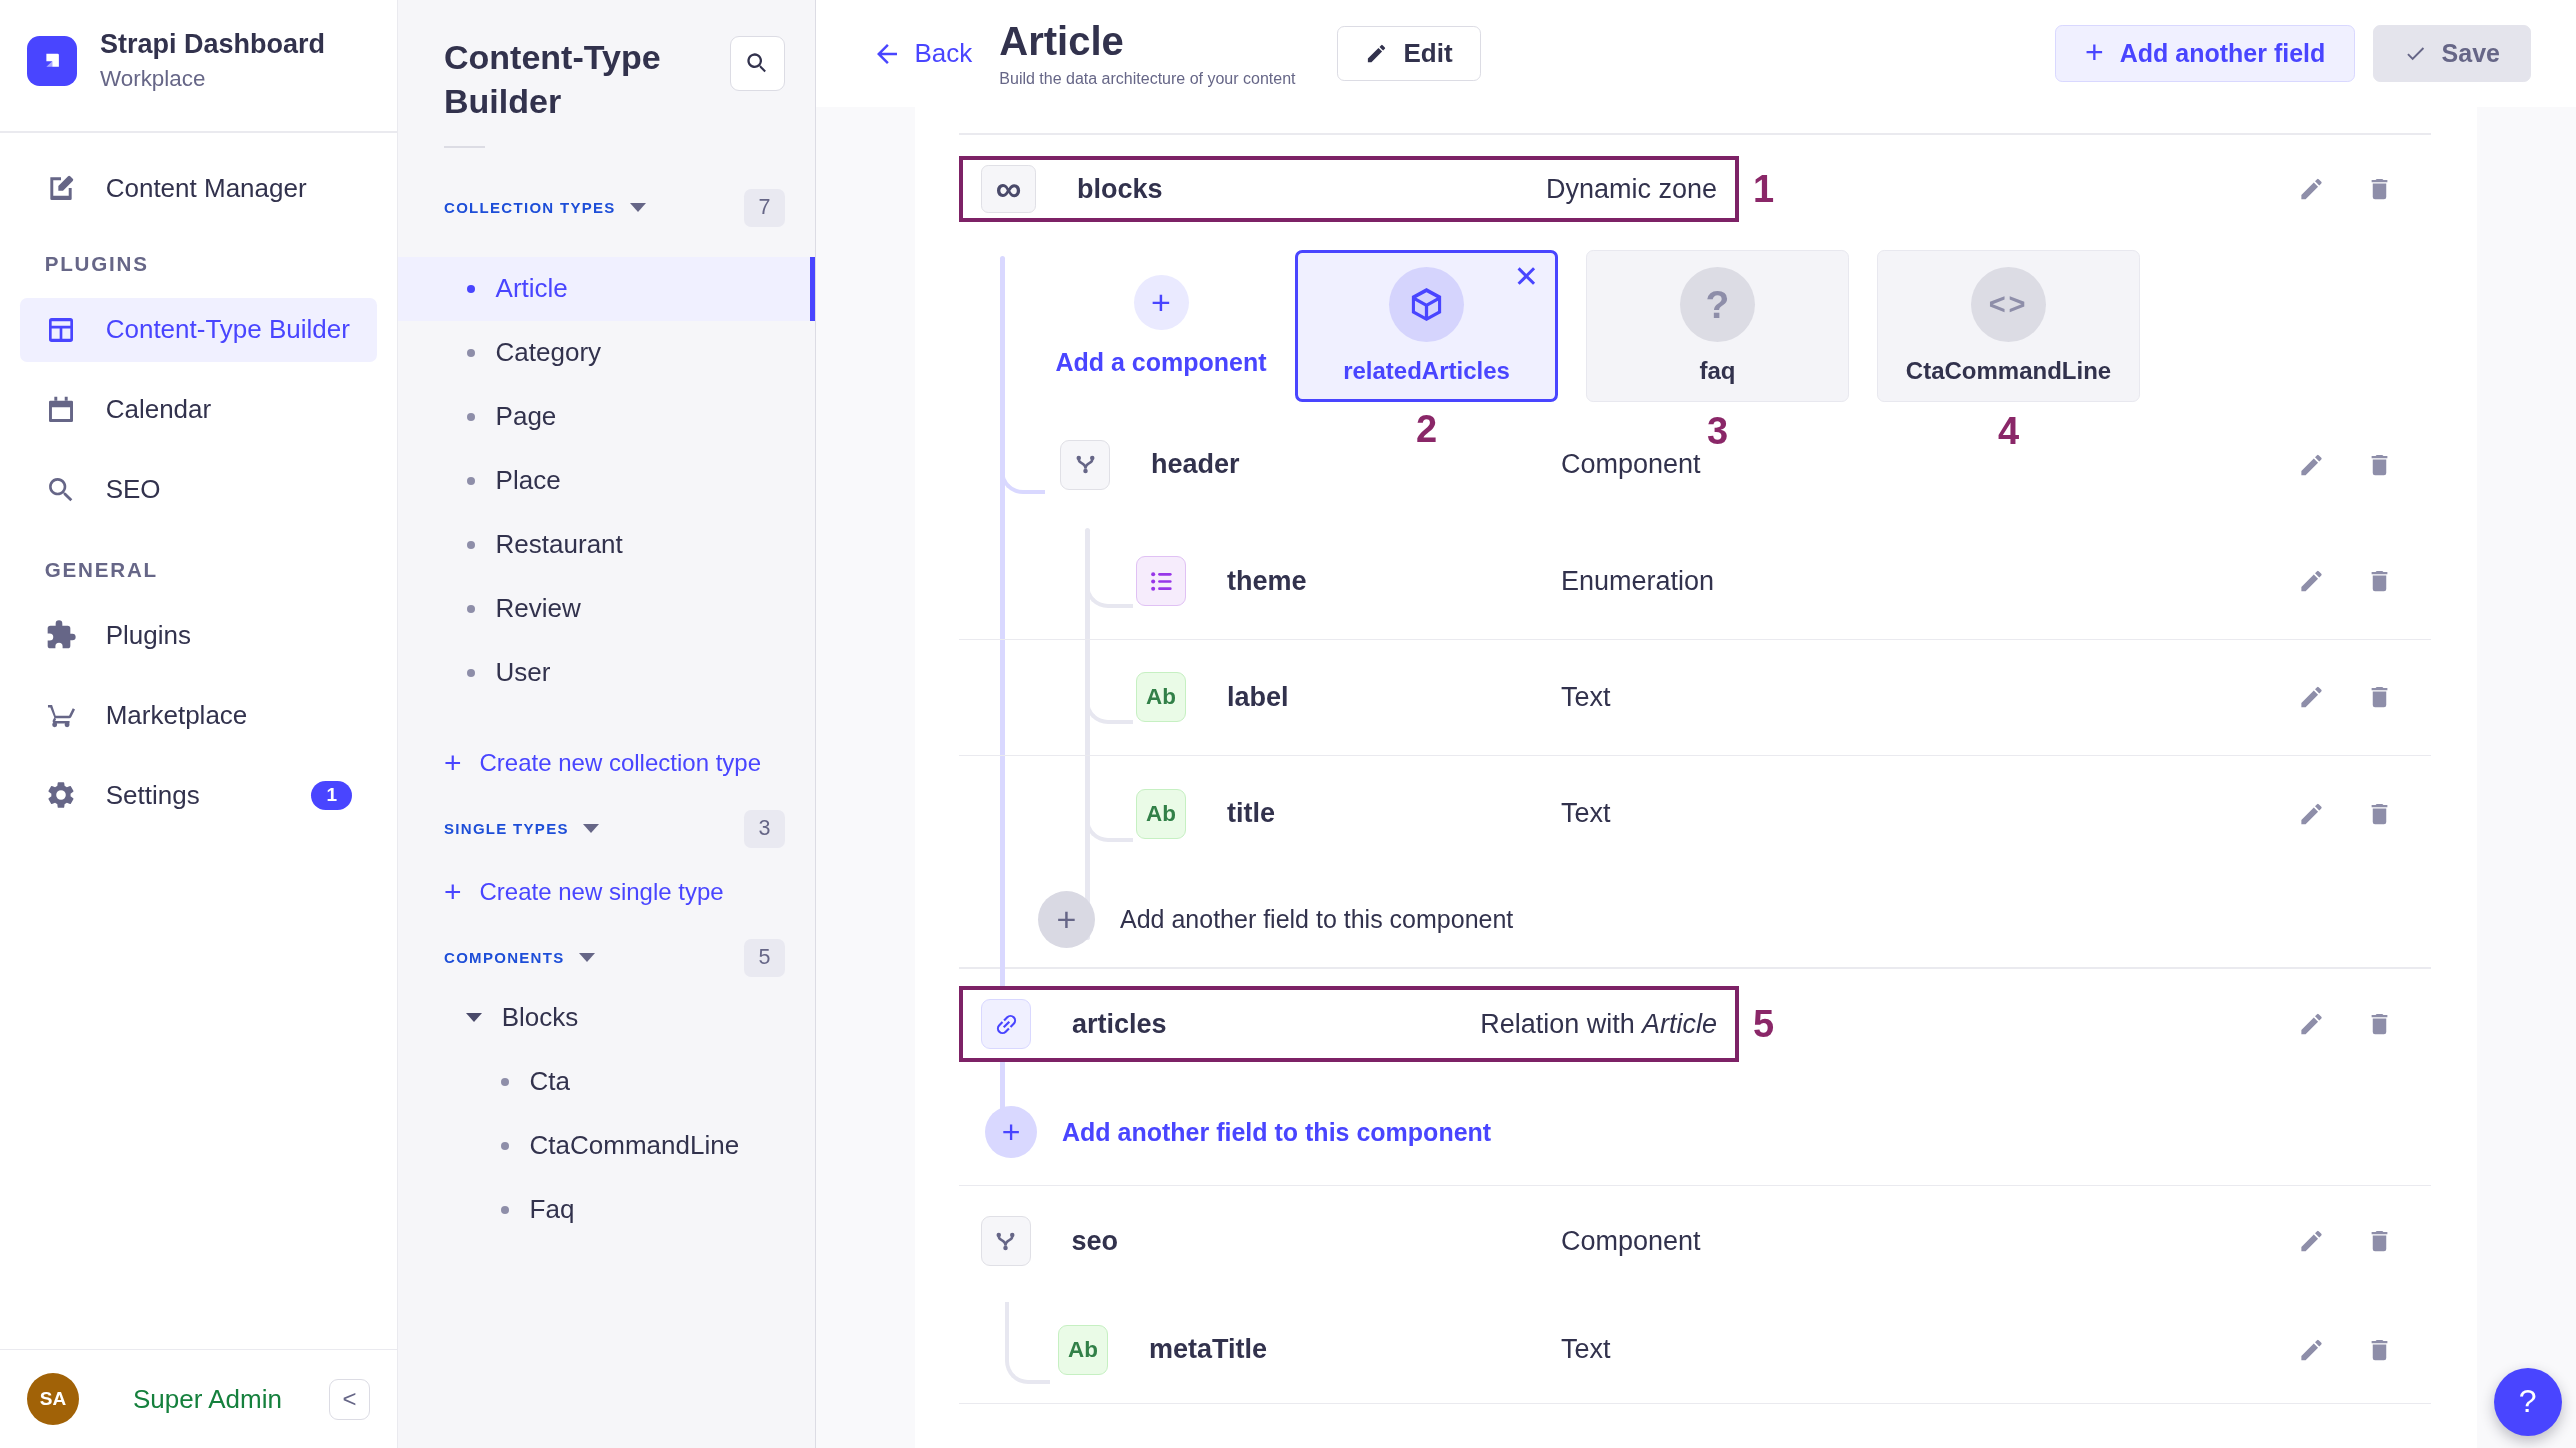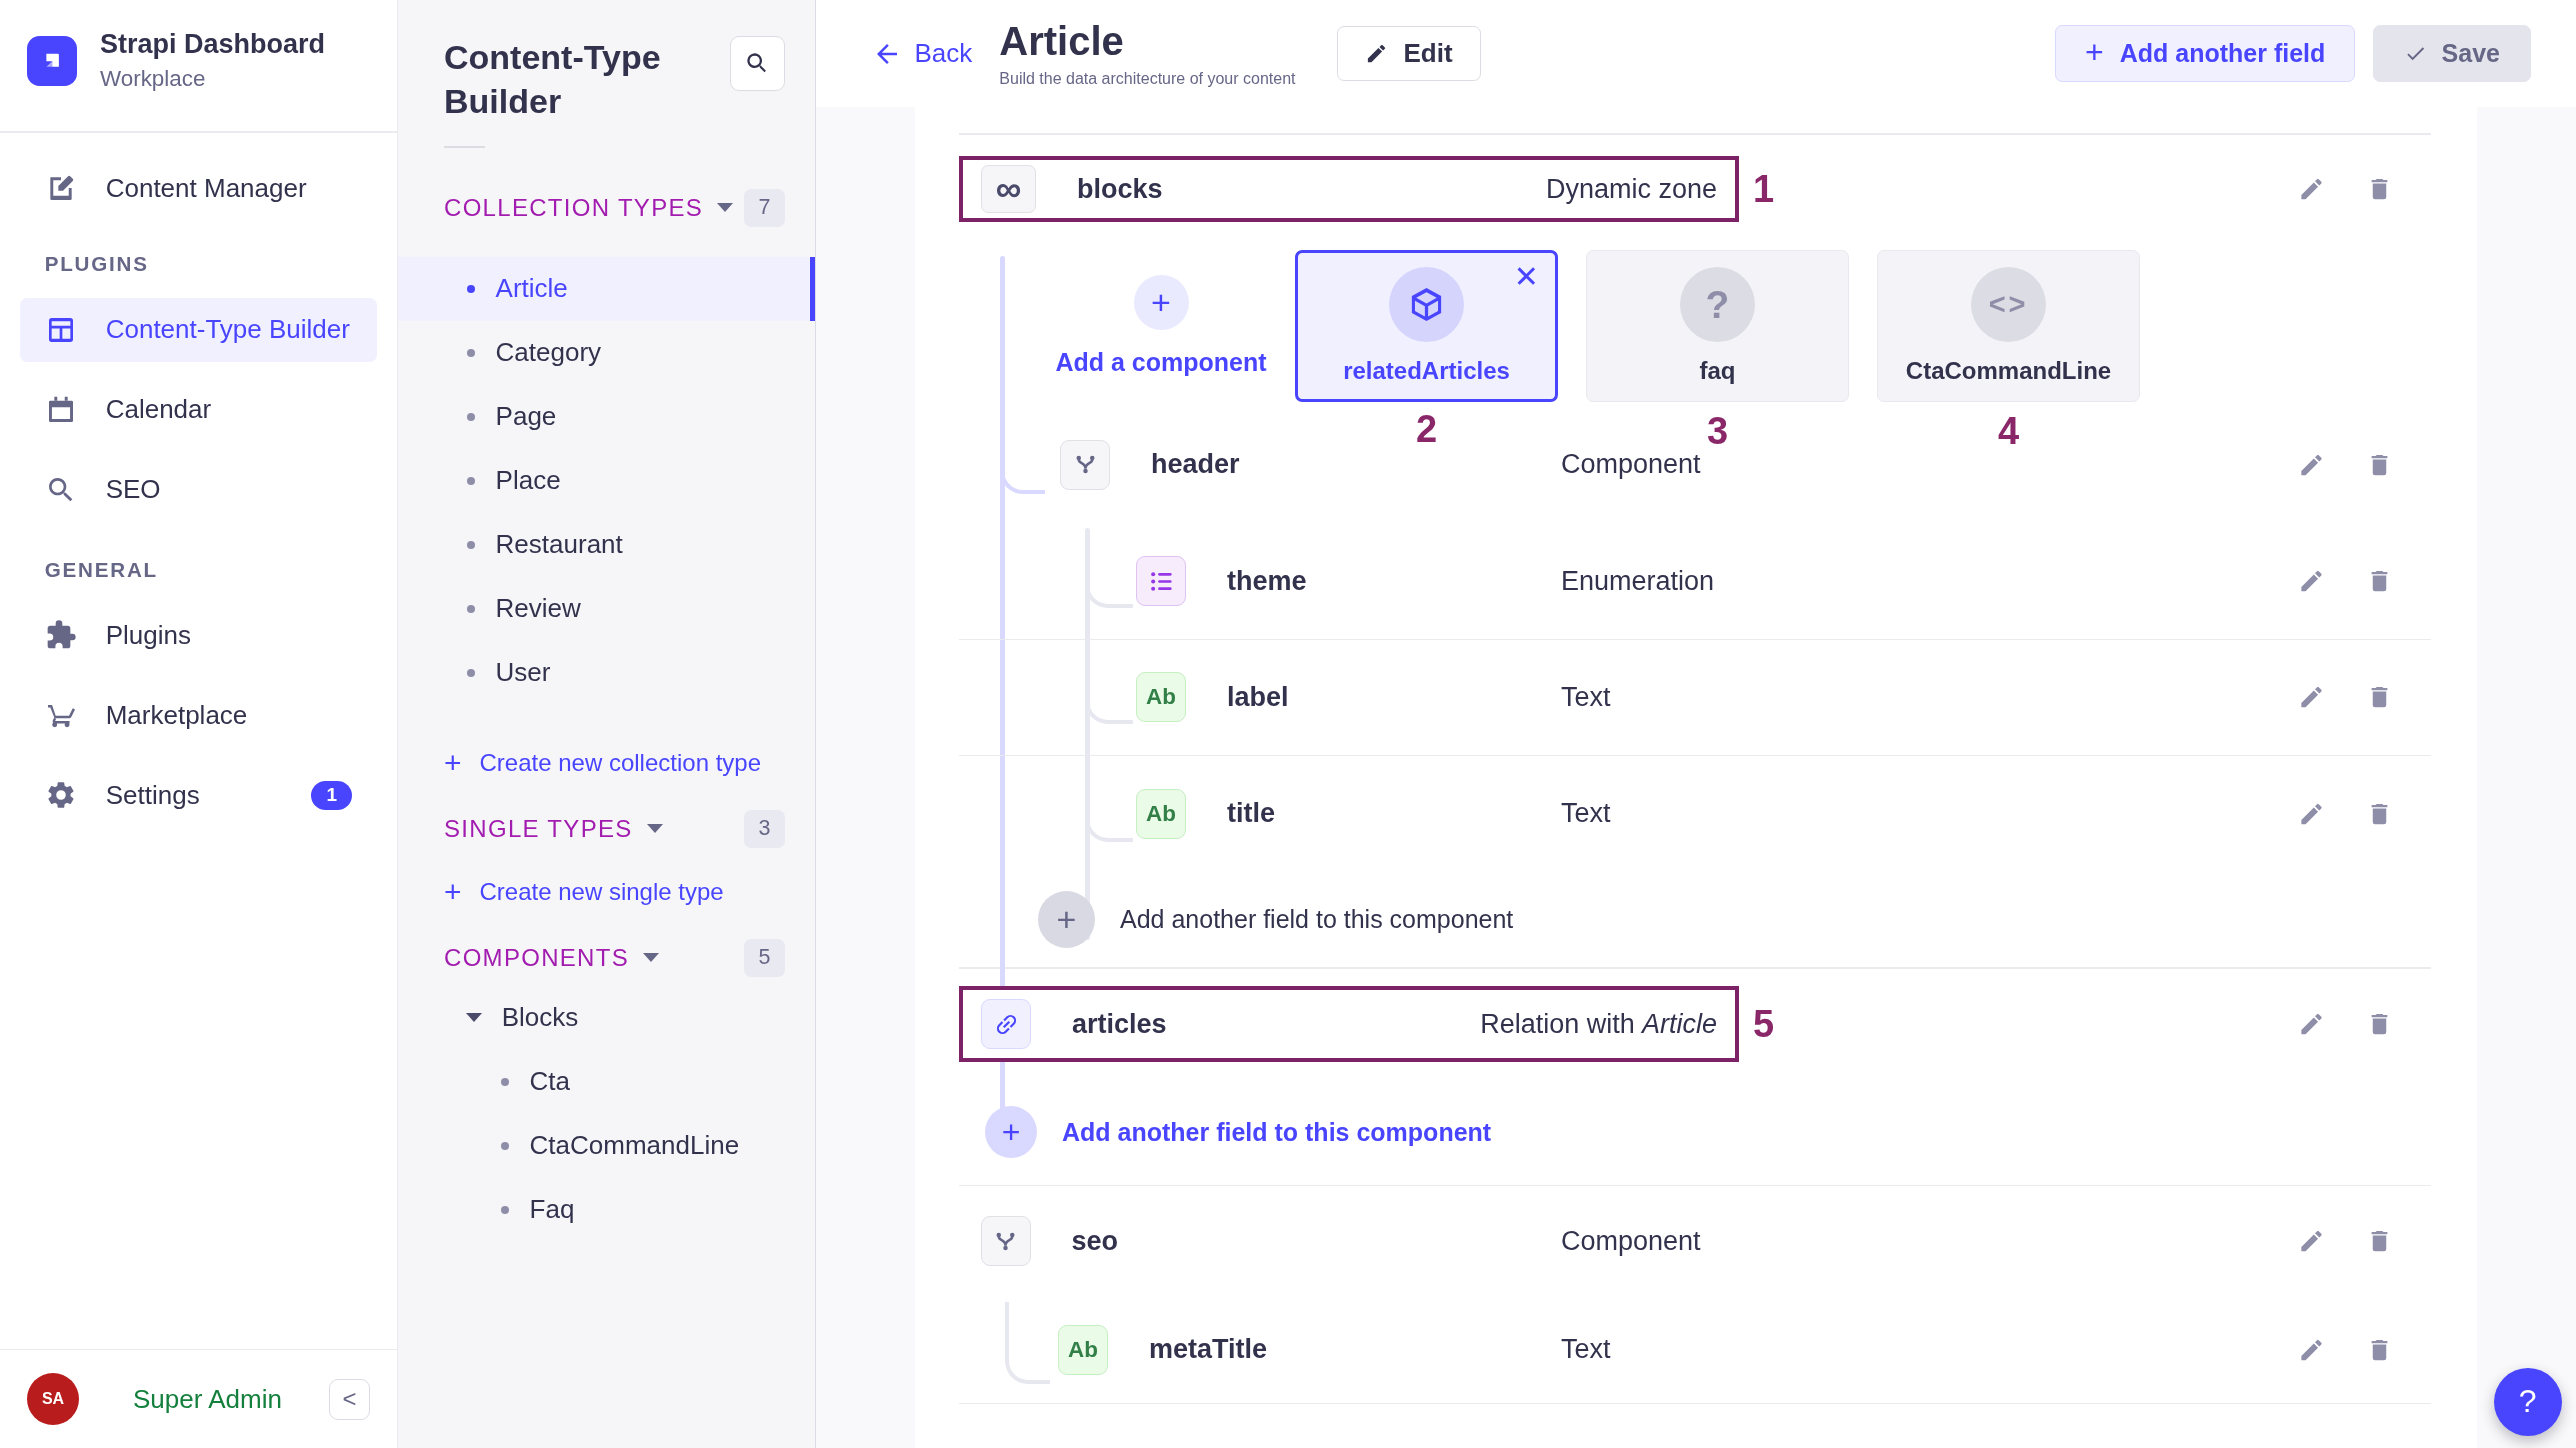--- a/index.html
+++ b/index.html
@@ -18,34 +18,34 @@
   .s1-nav { padding:23px 19.7px 0 19.7px; flex:1; }
   .s1-item { display:flex; align-items:center; gap:29px; height:64px; padding:0 25px; border-radius:7.2px; font-size:26px; font-weight:500; color:#32324d; margin-bottom:16px; cursor:pointer; }
   .s1-ic { width:32px; height:32px; color:#666687; flex:0 0 auto; }
   .s1-ic svg { width:100%; height:100%; }
   .s1-item.active { background:#f0f0ff; color:#4945ff; }
   .s1-item.active .s1-ic { color:#4945ff; }
   .s1-label { font-size:20.6px; font-weight:700; letter-spacing:1.8px; color:#666687; margin:32px 25px 21.5px 25px; }
   .s1-label.general { margin-top:36px; }
   .badge-pill { margin-left:auto; min-width:41px; height:29px; border-radius:16px; background:#4945ff; color:#fff; font-size:19px; font-weight:700; display:flex; align-items:center; justify-content:center; padding:0 10.7px; }
   .s1-footer { margin-top:auto; border-top:1.8px solid #eaeaef; padding:23px 27px; display:flex; align-items:center; }
-  .avatar { width:52px; height:52px; border-radius:50%; background:#b91c1c; color:#fff; font-weight:700; font-size:16px; display:flex; align-items:center; justify-content:center; }
+  .avatar { width:52px; height:52px; border-radius:50%; background:#a16207; color:#fff; font-weight:700; font-size:19px; display:flex; align-items:center; justify-content:center; }
   .user-name { font-size:26px; font-weight:500; color:#15803d; margin-left:54px; flex:1; }
   .collapse-btn { width:41px; height:41px; border-radius:9px; border:1.8px solid #dcdce4; background:#fff; color:#666687; font-size:24px; display:flex; align-items:center; justify-content:center; cursor:pointer; }
 
   
   .s2 { width:418px; flex:0 0 auto; background:#f6f6f9; border-right:1.8px solid #dcdce4; overflow:hidden; }
   .s2-head { padding:36px 30px 0 46px; display:flex; align-items:flex-start; justify-content:space-between; }
   .s2-title { font-size:34px; font-weight:700; color:#32324d; line-height:1.28; width:269px; }
   .search-btn { width:55px; height:55px; background:#fff; border:1.8px solid #dcdce4; border-radius:9px; display:flex; align-items:center; justify-content:center; color:#32324d; cursor:pointer; }
   .search-btn svg { width:27px; height:27px; }
   .s2-mini-div { width:41px; height:1.8px; background:#dcdce4; margin:23px 0 0 46px; }
   .s2-sec { display:flex; align-items:center; margin:41px 30px 0 46px; height:38px; }
   .s2-sec.tight { margin-top:18px; }
-  .s2-sec-label { font-size:24px; font-weight:400; letter-spacing:1.3px; color:#a21caf; }
+  .s2-sec-label { font-size:15px; font-weight:700; letter-spacing:1.3px; color:#1d4ed8; }
   .caret { width:0; height:0; border-left:8px solid transparent; border-right:8px solid transparent; border-top:9.8px solid #666687; margin-left:14.3px; }
   .count-badge { margin-left:auto; min-width:41px; height:38px; border-radius:7.2px; background:#e9e9f1; color:#666687; font-size:21.5px; display:flex; align-items:center; justify-content:center; }
   .s2-list { margin-top:30px; }
   .s2-list.tight { margin-top:12.5px; }
   .s2-item { height:64px; display:flex; align-items:center; padding-left:69px; font-size:26px; color:#32324d; cursor:pointer; }
   .s2-item .dot { width:8px; height:8px; border-radius:50%; background:#8e8ea9; margin-right:20.6px; flex:0 0 auto; }
   .s2-item.active { background:#f0f0ff; color:#4945ff; font-weight:500; border-right:5.4px solid #4945ff; }
   .s2-item.active .dot { background:#4945ff; }
   .s2-item.sub { padding-left:103px; }
   .s2-create { height:57px; display:flex; align-items:center; padding-left:46px; color:#4945ff; font-size:24px; font-weight:500; cursor:pointer; margin-top:30px; }

